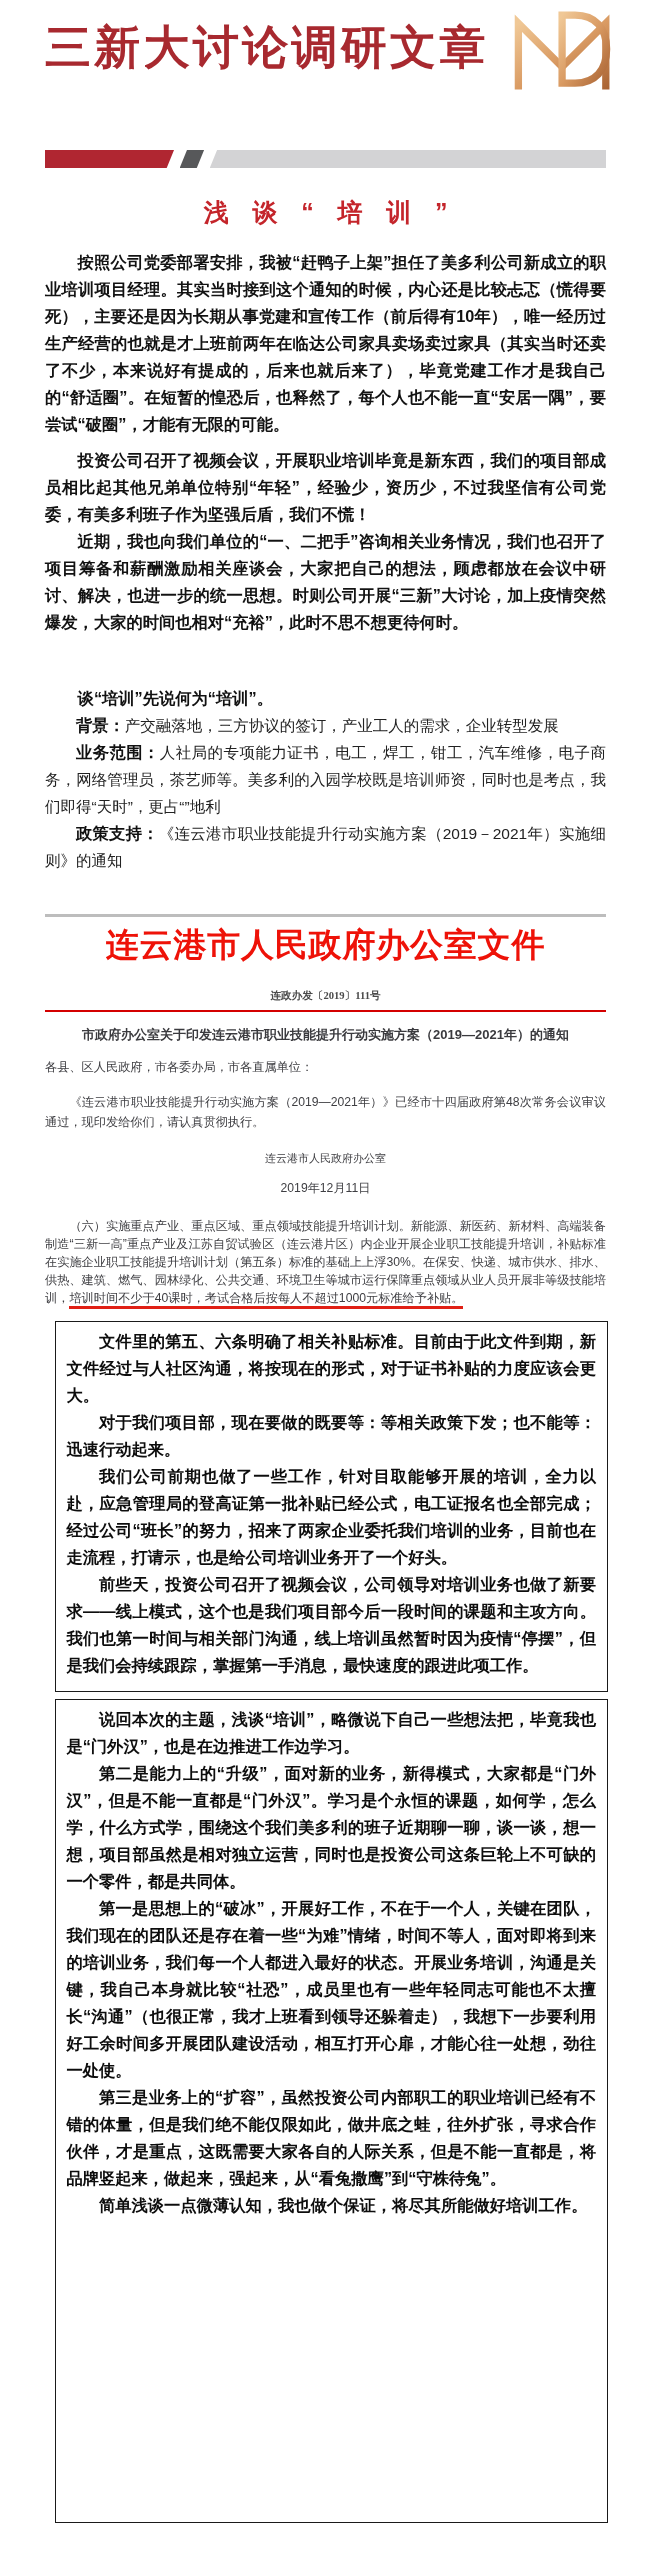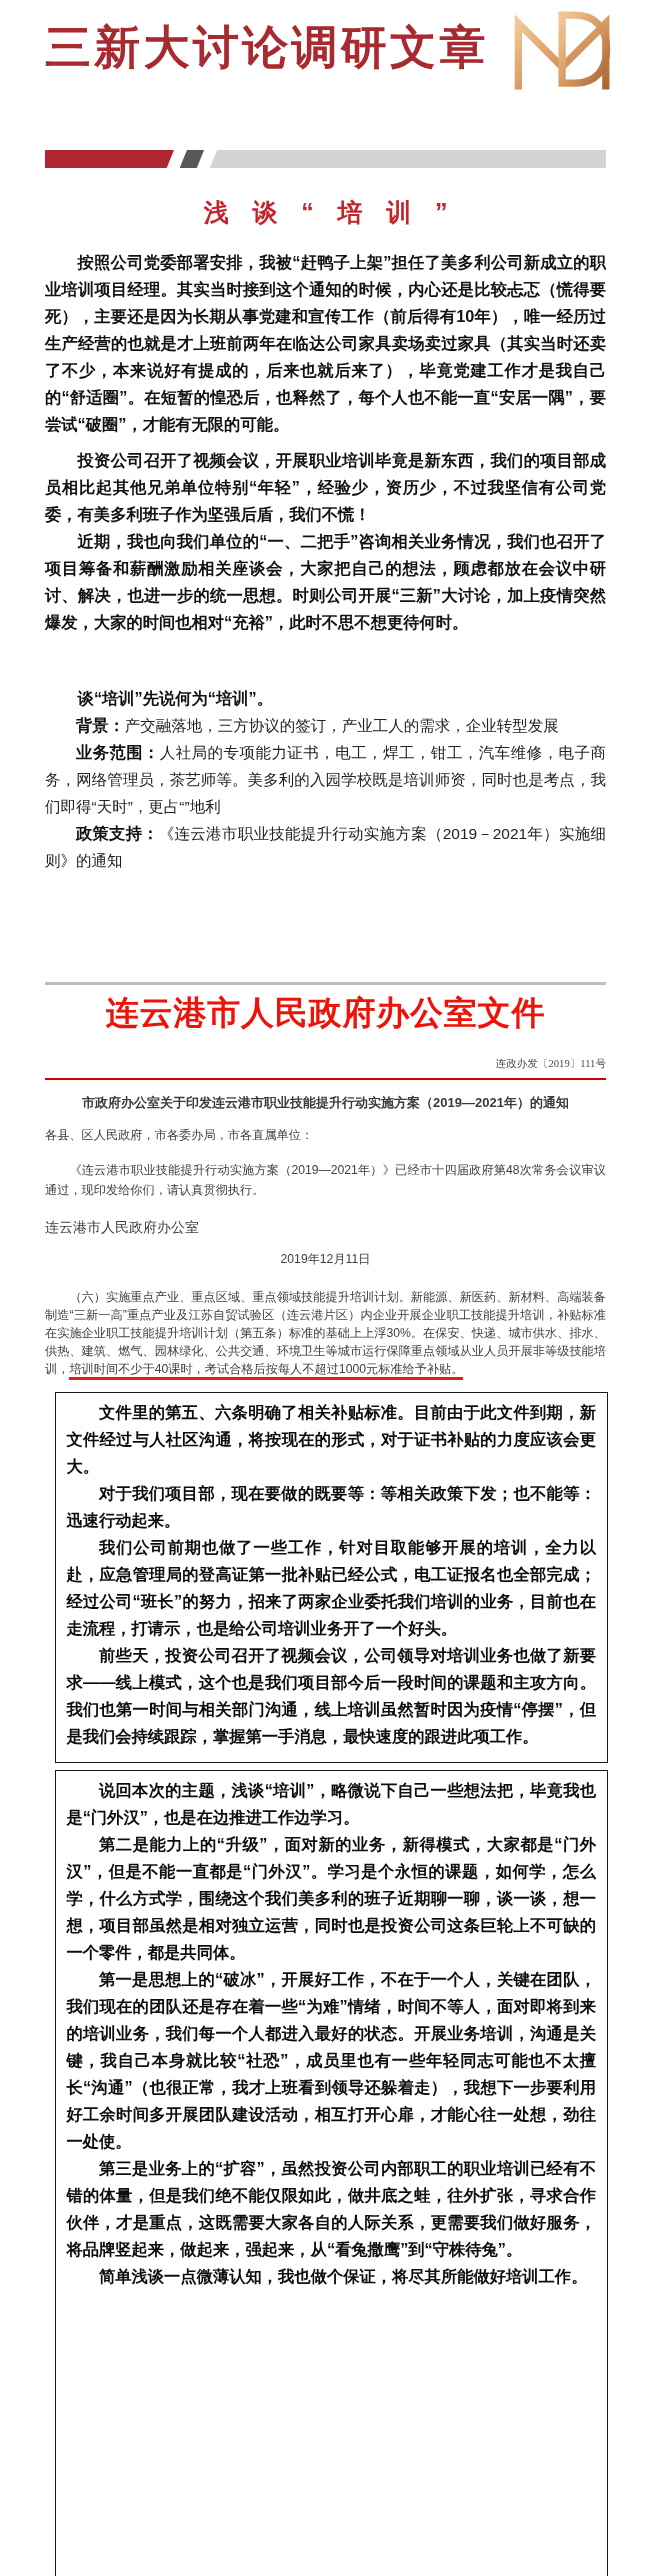--- a/index.html
+++ b/index.html
@@ -36,36 +36,36 @@
   .article p.body-p.first{margin-top:19.5px;}
   .article p.body-p.gap{margin-top:9px;}
   .section-heading{
     margin:49px 0 0;font-size:16.3px;font-weight:800;color:#111;
     text-indent:2em;line-height:27px;
   }
   .info-line{font-size:15.5px;line-height:27px;margin:0;color:#222;
     font-weight:400;text-align:justify;text-indent:2em;}
   .info-line .info-label{font-weight:800;font-size:16.3px;color:#111;}
   
-  .gov{margin-top:108px;color:#3e3e42;}
+  .gov{margin-top:40px;color:#3e3e42;}
   .gray-rule{height:3.3px;background:#bdbdbd;border:0;margin:0;}
   .gov-header{
     margin:6.5px 0 0;text-align:center;color:#ee1208;
     font-family:"Liberation Serif","DejaVu Serif",serif;
     font-weight:700;font-size:33px;letter-spacing:0.8px;
   }
-  .doc-number{margin:21px 0 0;text-align:right;font-size:10.6px;color:#4a4a4a;
-    font-family:"Liberation Serif","DejaVu Serif",serif;}
+  .doc-number{margin:21px 0 0;text-align:center;font-size:10.6px;color:#4a4a4a;
+    font-family:"Liberation Serif","DejaVu Serif",serif;font-weight:bold;}
   .red-rule{height:2.4px;background:#d40000;border:0;margin:6.5px 0 0;}
   .notice-title{margin:13px 0 0;text-align:center;font-size:13px;
     font-weight:700;color:#3a3a3e;line-height:19.5px;}
   .recipients{margin:13px 0 0;font-size:12.2px;line-height:18px;}
   .gov-body{margin:16.3px 0 0;font-size:12.2px;line-height:20.3px;
     text-indent:2em;text-align:justify;}
-  .signoff{margin:18px 0 0;font-size:14px;}
+  .signoff{margin:18px 0 0;text-align:center;font-size:11px;}
   .gov-date{margin:14.6px 0 0;text-align:center;font-size:12.2px;}
   .clause{margin:14.6px 0 0;font-size:12.2px;line-height:18px;
     text-indent:2em;text-align:justify;color:#3e3e42;}
   .clause.second{margin-top:20.3px;}
   .redline{border-bottom:3.3px solid #e02015;padding-bottom:0.8px;}
   
   .comment-box{
     border:1.6px solid #1a1a1a;margin:14px -1.6px 0 9.8px;
     padding:5.7px 10.6px 12.2px;box-sizing:border-box;
   }
@@ -135,18 +135,18 @@
     <p>文件里的第五、六条明确了相关补贴标准。目前由于此文件到期，新文件经过与人社区沟通，将按现在的形式，对于证书补贴的力度应该会更大。</p>
     <p>对于我们项目部，现在要做的既要等：等相关政策下发；也不能等：迅速行动起来。</p>
     <p>我们公司前期也做了一些工作，针对目取能够开展的培训，全力以赴，应急管理局的登高证第一批补贴已经公式，电工证报名也全部完成；经过公司“班长”的努力，招来了两家企业委托我们培训的业务，目前也在走流程，打请示，也是给公司培训业务开了一个好头。</p>
     <p>前些天，投资公司召开了视频会议，公司领导对培训业务也做了新要求——线上模式，这个也是我们项目部今后一段时间的课题和主攻方向。我们也第一时间与相关部门沟通，线上培训虽然暂时因为疫情“停摆”，但是我们会持续跟踪，掌握第一手消息，最快速度的跟进此项工作。</p>
   </div>
 
   <div class="comment-box tall">
     <p>说回本次的主题，浅谈“培训”，略微说下自己一些想法把，毕竟我也是“门外汉”，也是在边推进工作边学习。</p>
     <p>第二是能力上的“升级”，面对新的业务，新得模式，大家都是“门外汉”，但是不能一直都是“门外汉”。学习是个永恒的课题，如何学，怎么学，什么方式学，围绕这个我们美多利的班子近期聊一聊，谈一谈，想一想，项目部虽然是相对独立运营，同时也是投资公司这条巨轮上不可缺的一个零件，都是共同体。</p>
     <p>第一是思想上的“破冰”，开展好工作，不在于一个人，关键在团队，我们现在的团队还是存在着一些“为难”情绪，时间不等人，面对即将到来的培训业务，我们每一个人都进入最好的状态。开展业务培训，沟通是关键，我自己本身就比较“社恐”，成员里也有一些年轻同志可能也不太擅长“沟通”（也很正常，我才上班看到领导还躲着走），我想下一步要利用好工余时间多开展团队建设活动，相互打开心扉，才能心往一处想，劲往一处使。</p>
-    <p>第三是业务上的“扩容”，虽然投资公司内部职工的职业培训已经有不错的体量，但是我们绝不能仅限如此，做井底之蛙，往外扩张，寻求合作伙伴，才是重点，这既需要大家各自的人际关系，更需要我们做好服务，将品牌竖起来，做起来，强起来，从“看兔撒鹰”到“守株待兔”。</p>
+    <p>第三是业务上的“扩容”，虽然投资公司内部职工的职业培训已经有不错的体量，但是我们绝不能仅限如此，做井底之蛙，往外扩张，寻求合作伙伴，才是重点，这既需要大家各自的人际关系，但是不能一直都是，将品牌竖起来，做起来，强起来，从“看兔撒鹰”到“守株待兔”。</p>
     <p>简单浅谈一点微薄认知，我也做个保证，将尽其所能做好培训工作。</p>
   </div>
 
 </div>
 
 
 </body></html>

